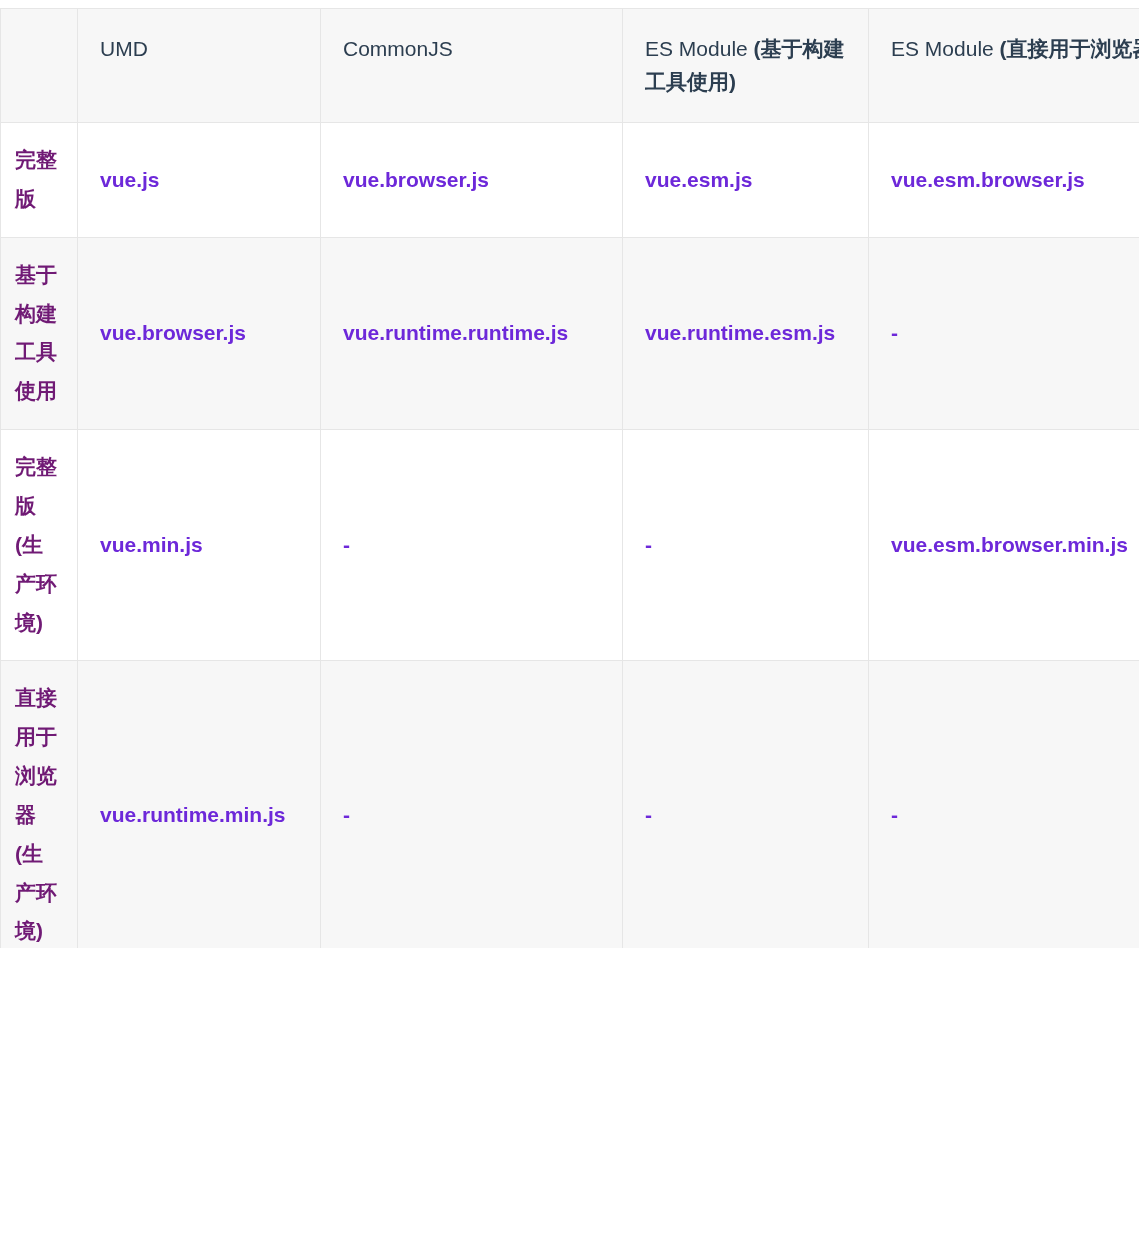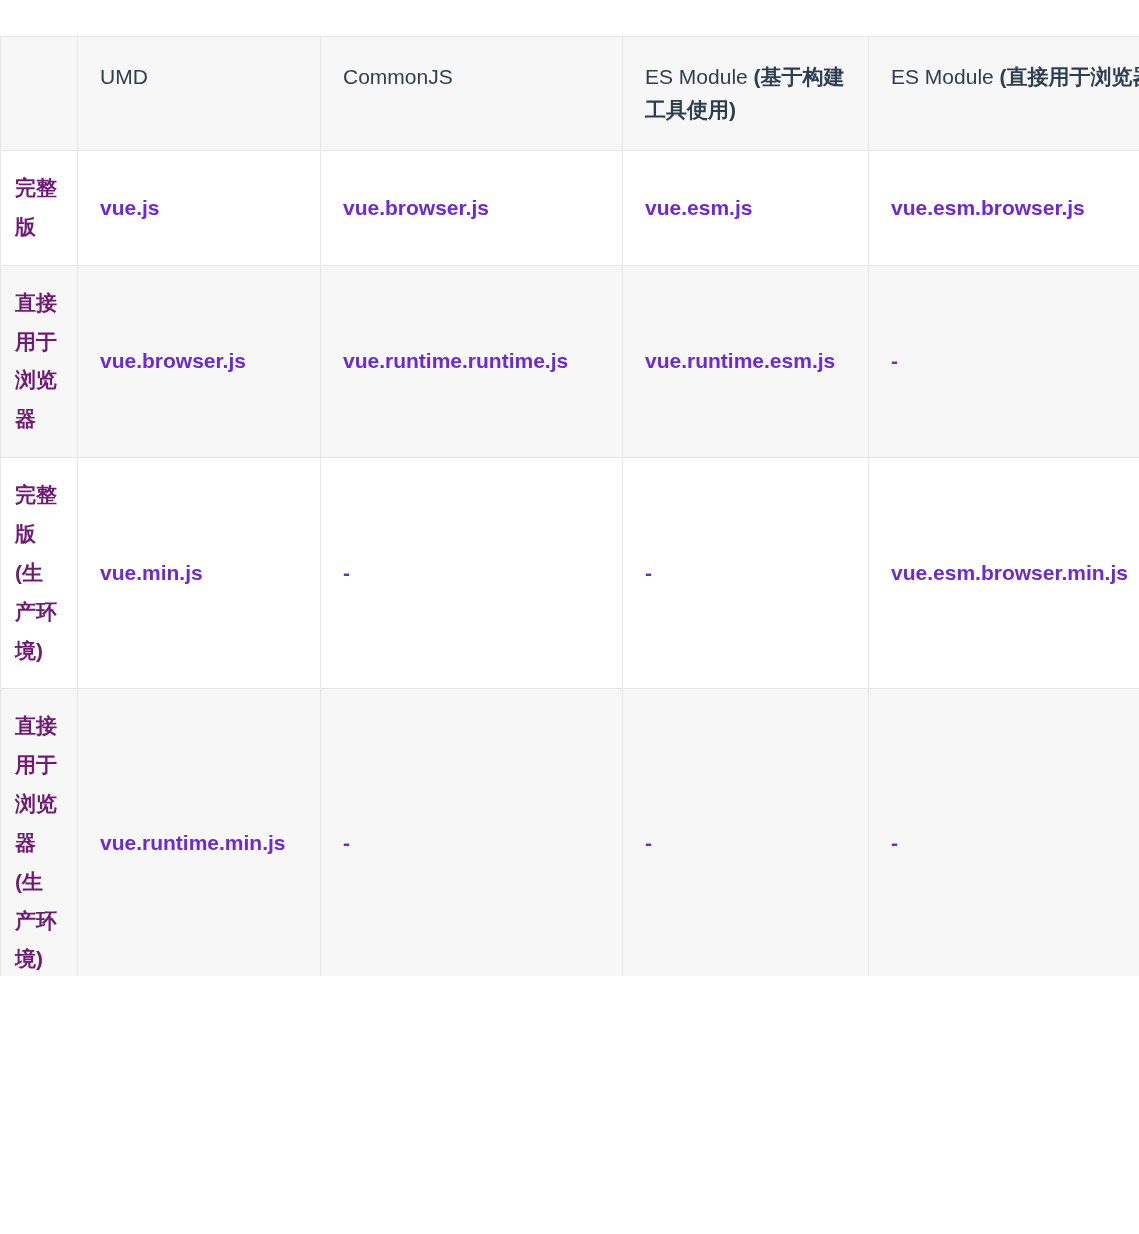--- a/index.html
+++ b/index.html
@@ -14,21 +14,20 @@
     font-family: "Liberation Sans", "DejaVu Sans", sans-serif;
     -webkit-font-smoothing: antialiased;
   }
 
   .doc-viewport {
     position: relative;
     width: 1139px;
     height: 948px;
     background: #ffffff;
     overflow: hidden;
-    margin-top: 28px;
   }
 
   
   .table-scroll {
     position: absolute;
     left: 0;
     top: 8px;
     width: 1139px;
     overflow: hidden;
   }
@@ -130,21 +129,21 @@
       </thead>
       <tbody>
         <tr>
           <th class="row-label">完整版</th>
           <td>vue.js</td>
           <td>vue.browser.js</td>
           <td>vue.esm.js</td>
           <td>vue.esm.browser.js</td>
         </tr>
         <tr>
-          <th class="row-label">直接用于浏览器</th>
+          <th class="row-label">基于构建工具使用</th>
           <td>vue.browser.js</td>
           <td>vue.runtime.runtime.js</td>
           <td>vue.runtime.esm.js</td>
           <td class="dash">-</td>
         </tr>
         <tr>
           <th class="row-label">完整版(生产环境)</th>
           <td>vue.min.js</td>
           <td class="dash">-</td>
           <td class="dash">-</td>

